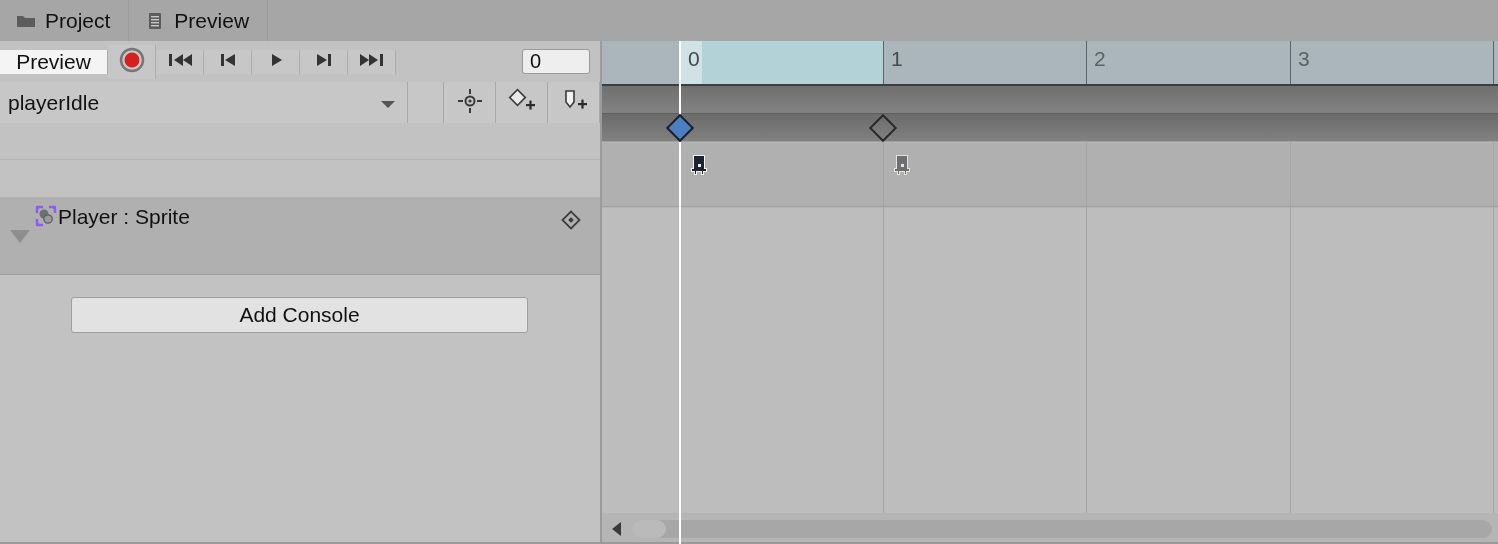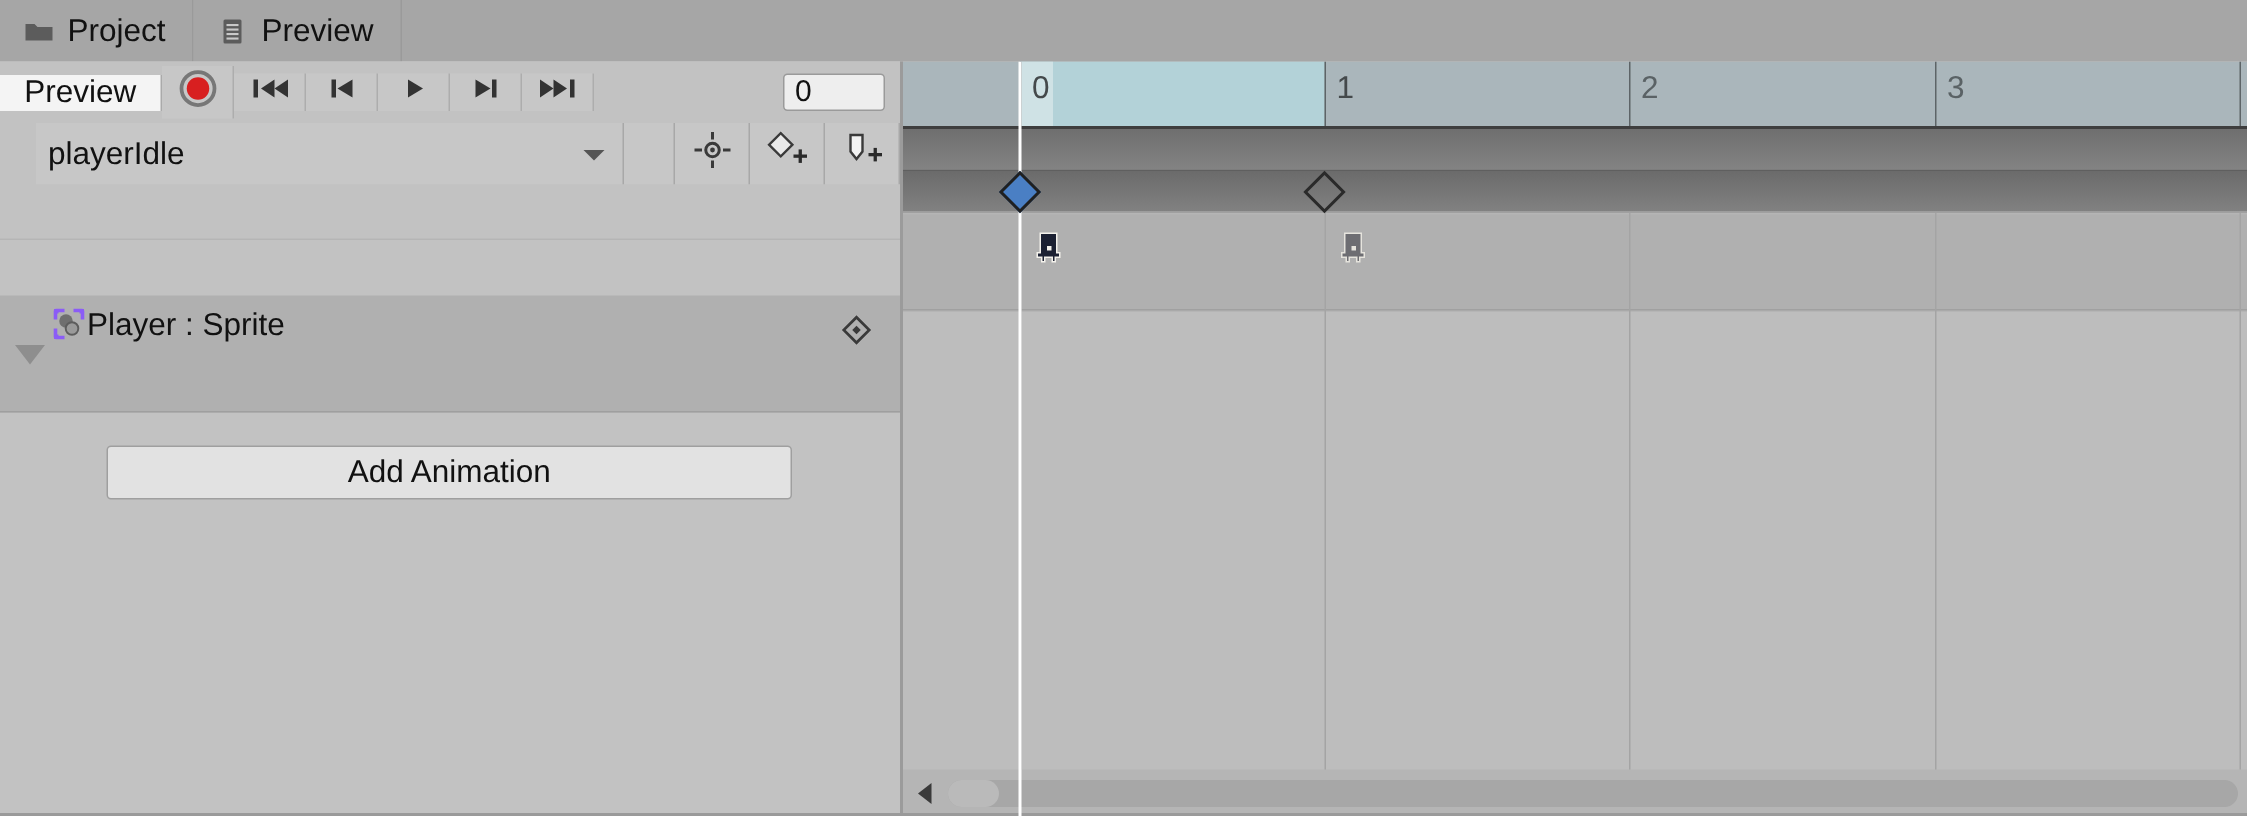--- a/index.html
+++ b/index.html
@@ -96,21 +96,20 @@
     background: #c2c2c2;
   }
   .clip-select {
     width: 408px;
     background: #c7c7c7;
     border-right: 1px solid #a8a8a8;
     display: flex; align-items: center;
     padding: 0 10px 0 8px;
     font-size: 21px; color: #111;
     justify-content: space-between;
-    margin-left: 24px;
   }
   .clip-filler {
     width: 36px;
     background: #c7c7c7;
     border-right: 1px solid #a8a8a8;
   }
   .clip-btn {
     width: 52px;
     background: #c7c7c7;
     border-right: 1px solid #a8a8a8;
@@ -457,21 +456,21 @@
     <span class="prop-label">Player : Sprite</span>
 
     <span class="prop-diamond">
       <svg width="22" height="22" viewBox="0 0 22 22">
         <rect x="5" y="5" width="12" height="12" transform="rotate(45 11 11)" fill="none" stroke="#3a3a3a" stroke-width="1.8"></rect>
         <rect x="9" y="9" width="4" height="4" transform="rotate(45 11 11)" fill="#3a3a3a"></rect>
       </svg>
     </span>
 
     <div class="addprop">
-      <span>Add Animation</span>
+      <span>Add Console</span>
     </div>
 
   </div>
 
   <div class="vdiv"></div>
 
   <div class="timeline">
 
     <div class="ruler">
       <div class="ruler-active" style="left:78px; width:203px;"></div>

